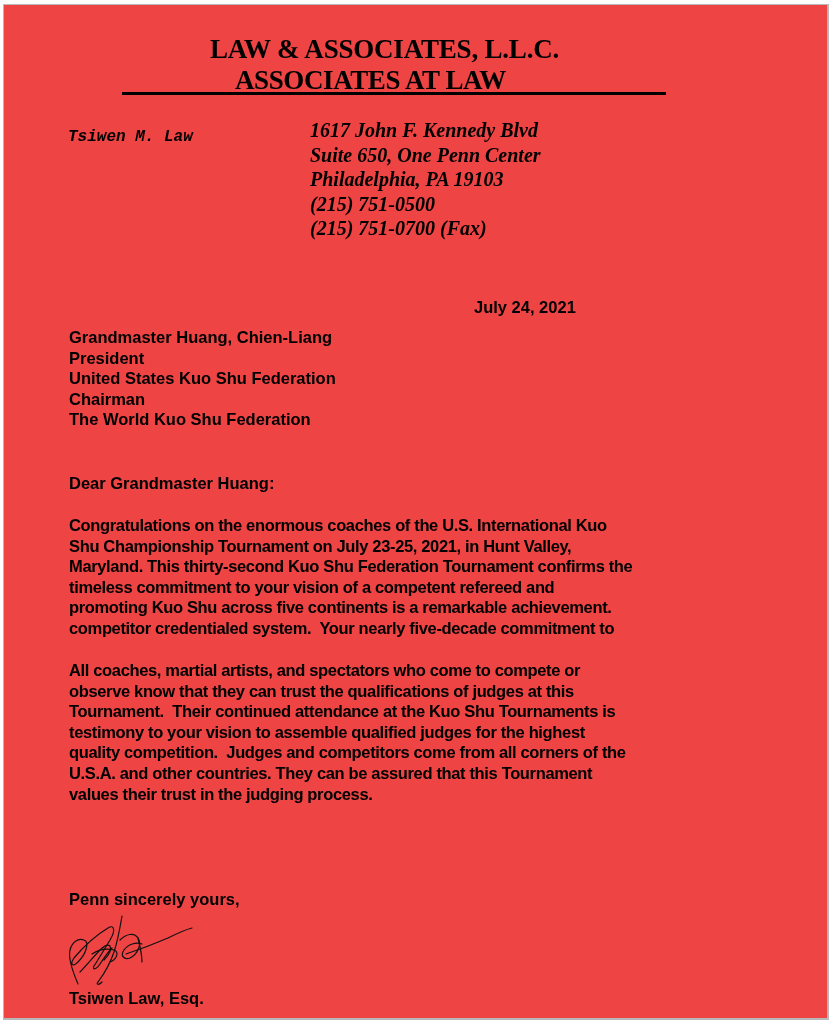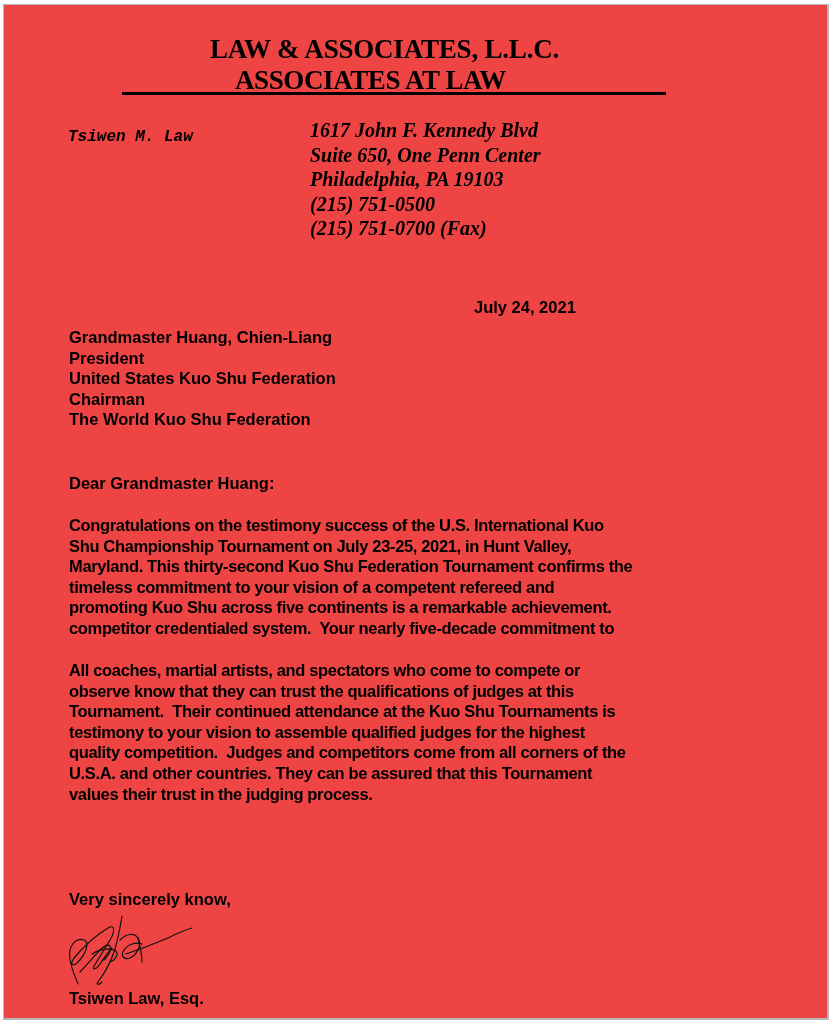--- a/index.html
+++ b/index.html
@@ -147,39 +147,39 @@
     <div>Grandmaster Huang, Chien-Liang</div>
     <div>President</div>
     <div>United States Kuo Shu Federation</div>
     <div>Chairman</div>
     <div>The World Kuo Shu Federation</div>
   </div>
 
   <div class="abs sans salutation">Dear Grandmaster Huang:</div>
 
   <div class="abs sans para1">
-    <div>Congratulations on the testimony success of the U.S. International Kuo</div>
+    <div>Congratulations on the enormous coaches of the U.S. International Kuo</div>
     <div>Shu Championship Tournament on July 23-25, 2021, in Hunt Valley,</div>
     <div>Maryland. This thirty-second Kuo Shu Federation Tournament confirms the</div>
     <div>timeless commitment to your vision of a competent refereed and</div>
     <div>promoting Kuo Shu across five continents is a remarkable achievement.</div>
     <div>competitor credentialed system.  Your nearly five-decade commitment to</div>
   </div>
 
   <div class="abs sans para2">
     <div>All coaches, martial artists, and spectators who come to compete or</div>
     <div>observe know that they can trust the qualifications of judges at this</div>
     <div>Tournament.  Their continued attendance at the Kuo Shu Tournaments is</div>
     <div>testimony to your vision to assemble qualified judges for the highest</div>
     <div>quality competition.  Judges and competitors come from all corners of the</div>
     <div>U.S.A. and other countries. They can be assured that this Tournament</div>
     <div>values their trust in the judging process.</div>
   </div>
 
-  <div class="abs sans closing2">Very sincerely know,</div>
+  <div class="abs sans closing2">Penn sincerely yours,</div>
 
   <svg class="signature" viewBox="0 0 140 80" fill="none" stroke="#111" stroke-width="1.2" stroke-linecap="round" stroke-linejoin="round">
     <path d="M14 74 C 8 60, 4 48, 6 40 C 8 32, 14 28, 20 30 C 26 32, 22 44, 14 52 C 8 58, 6 54, 10 48 C 20 36, 34 24, 44 18 C 50 14, 52 20, 46 30 C 40 40, 34 50, 30 56 C 28 60, 32 60, 36 54 C 40 48, 44 42, 48 38"></path>
     <path d="M16 62 C 24 54, 30 46, 36 40 C 40 36, 44 34, 46 36 C 48 40, 44 46, 40 50"></path>
     <path d="M28 44 C 34 40, 42 38, 50 40 C 56 42, 52 50, 46 52"></path>
     <path d="M58 6 C 56 18, 54 30, 50 42 C 46 54, 40 64, 34 72 C 32 74, 34 76, 38 72"></path>
     <path d="M56 30 C 62 24, 70 22, 74 28 C 78 34, 74 44, 66 48 C 60 50, 56 46, 60 40 C 64 34, 72 32, 78 34"></path>
     <path d="M74 28 C 76 36, 78 44, 78 52"></path>
     <path d="M62 44 C 74 40, 90 34, 104 28 C 112 24, 120 20, 128 18"></path>
   </svg>

